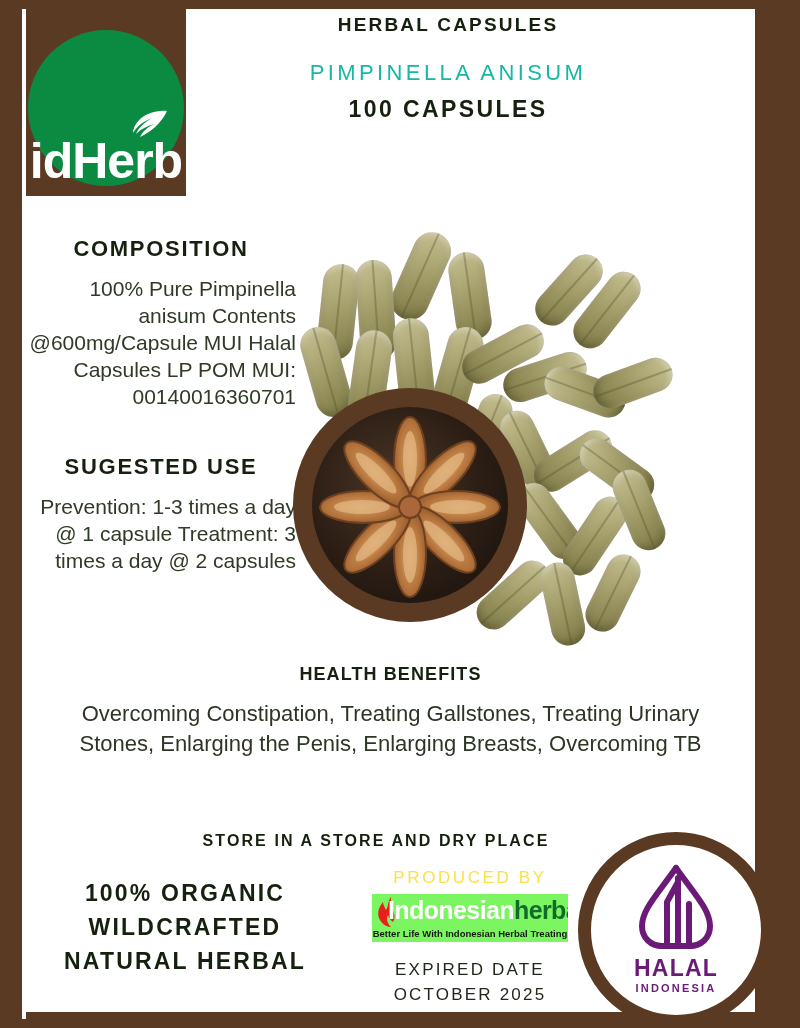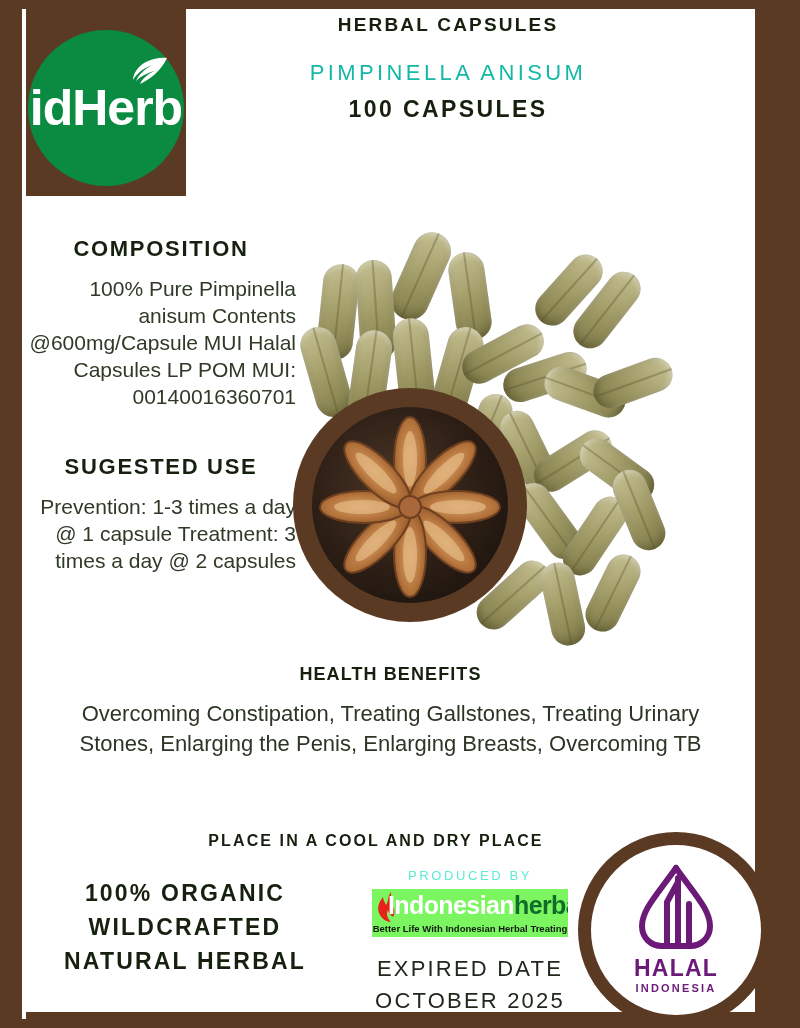--- a/index.html
+++ b/index.html
@@ -73,21 +73,21 @@
   }
 
   
   .logo {
     position: absolute;
     left: 28px; top: 30px;
     width: 156px; height: 156px;
     border-radius: 50%;
     background: #0B8A42;
     display: flex;
-    align-items: center;
+    align-items: flex-end;
     justify-content: center;
   }
   .logo-text {
     position: relative;
     color: #FFFFFF;
     font-size: 50px;
     font-weight: 700;
     letter-spacing: -1px;
     line-height: 1;
     font-family: "Liberation Sans", sans-serif;
@@ -241,23 +241,23 @@
     line-height: 1.48;
     color: #15200F;
   }
   .producer {
     position: absolute;
     left: 352px; top: 868px;
     width: 236px;
     text-align: center;
   }
   .producer-label {
-    font-size: 13px;
+    font-size: 17px;
     letter-spacing: 2.6px;
-    color: #5eead4;
+    color: #fde047;
   }
   .ih-logo {
     margin: 6px auto 0;
     width: 196px; height: 48px;
     background: #7BF661;
     position: relative;
     overflow: hidden;
   }
   .ih-flame { position: absolute; left: 5px; top: 3px; width: 26px; height: 30px; }
   .ih-word {
@@ -273,21 +273,21 @@
   .ih-tag {
     position: absolute;
     left: 0; right: 0; bottom: 3px;
     text-align: center;
     font-size: 9.5px;
     font-weight: 700;
     color: #121A10;
   }
   .expiry {
     margin-top: 16px;
-    font-size: 22px;
+    font-size: 17px;
     letter-spacing: 2.2px;
     line-height: 1.45;
     color: #20281B;
   }
 
   
   .halal {
     position: absolute;
     right: 26px; bottom: 0px;
     width: 196px; height: 196px;
@@ -434,21 +434,21 @@
         </g>
       </svg>
     </div>
   </div>
 
   <div class="benefits">
     <div class="benefits-head">HEALTH BENEFITS</div>
     <div class="benefits-body">Overcoming Constipation, Treating Gallstones, Treating Urinary Stones, Enlarging the Penis, Enlarging Breasts, Overcoming TB</div>
   </div>
 
-  <div class="store-line">PLACE IN A COOL AND DRY PLACE</div>
+  <div class="store-line">STORE IN A STORE AND DRY PLACE</div>
   <div class="claims">100% ORGANIC WILDCRAFTED NATURAL HERBAL</div>
 
   <div class="producer">
     <div class="producer-label">PRODUCED BY</div>
     <div class="ih-logo">
       <svg class="ih-flame" viewBox="0 0 26 30">
         <path d="M14 0C10 6 12 9 9 13 7 9 6 7 6 5 2 10 0 15 2 21c2 5 7 9 12 9-4-4-5-8-3-12 1 4 3 5 5 7 2-3 2-7 0-11-1-3-2-6-2-14z" fill="#E8201A"></path>
       </svg>
       <div class="ih-word"><span class="w1">Indonesian</span><span class="w2">herbal</span></div>
       <div class="ih-tag">Better Life With Indonesian Herbal Treating</div>

